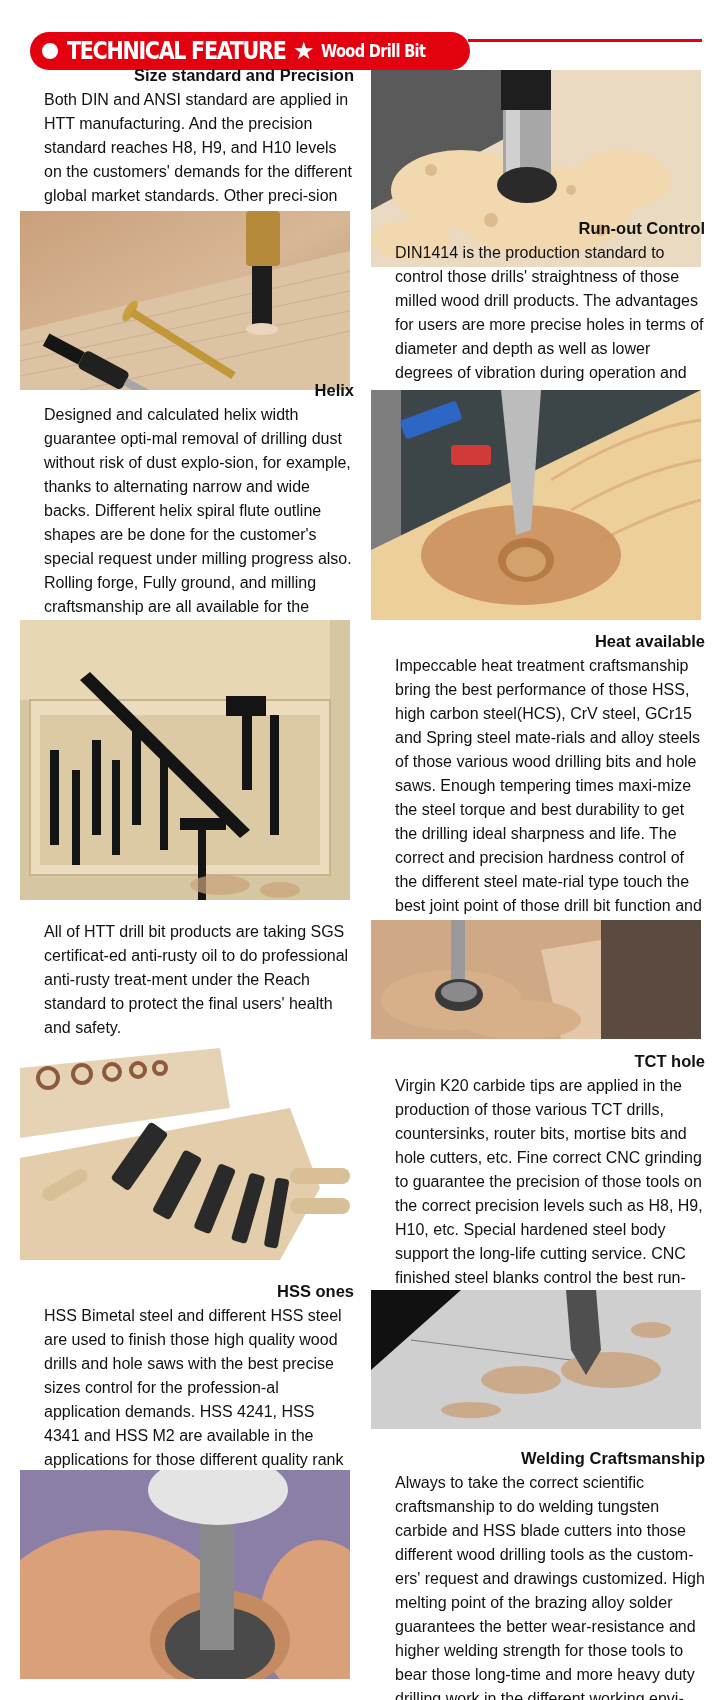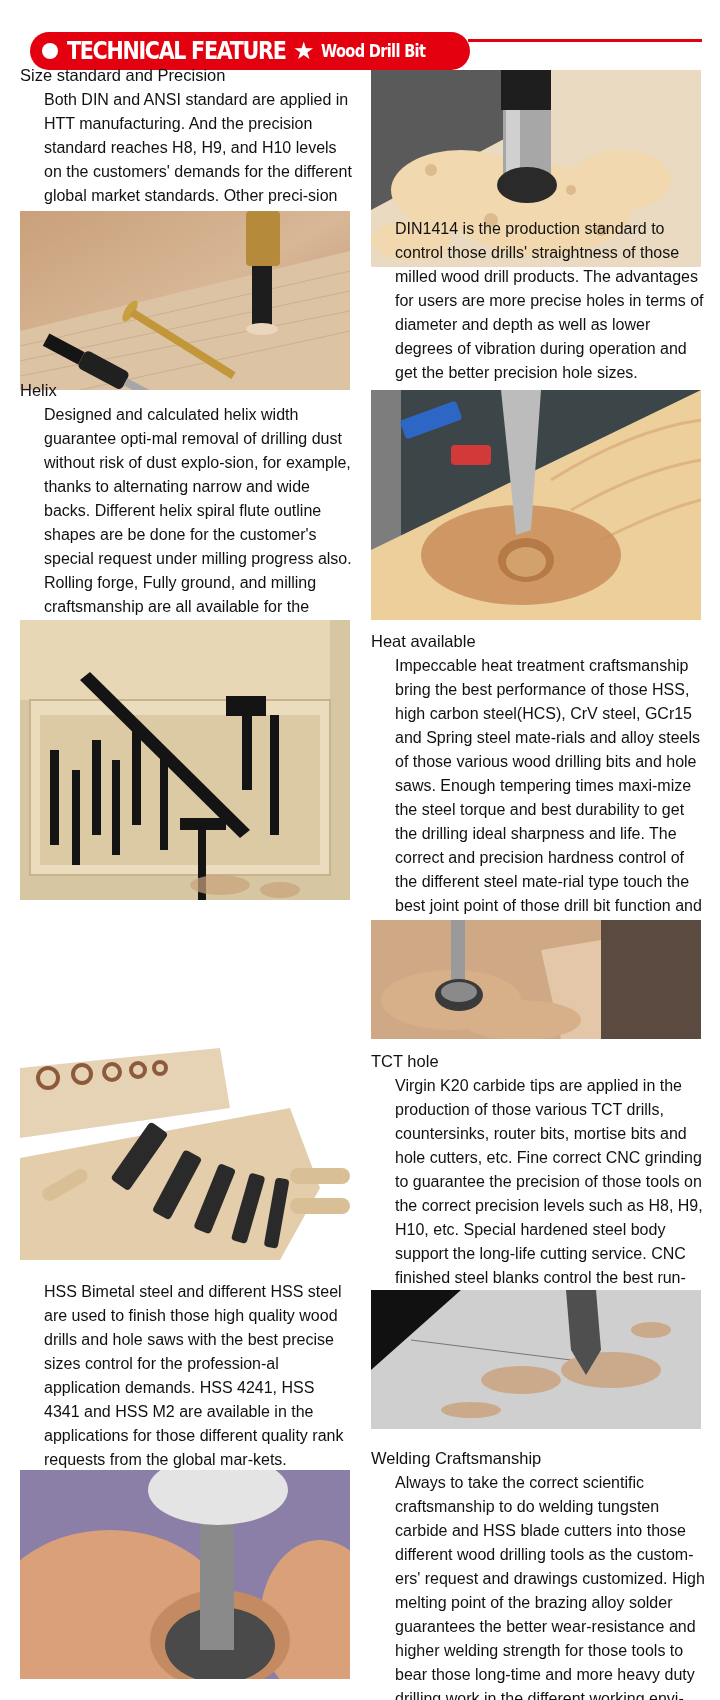--- a/index.html
+++ b/index.html
@@ -12,21 +12,21 @@
     .banner-dot { width: 16px; height: 16px; border-radius: 50%; background: #ffffff; margin-right: 9px; flex: none; }
     .banner-title { color: #ffffff; font-family: "DejaVu Sans", sans-serif; font-weight: bold; font-size: 24px;
       letter-spacing: -1.5px; transform: scaleX(0.86); transform-origin: left center; white-space: nowrap; display: inline-block; }
     .banner-star { color: #ffffff; font-size: 24px; margin-left: -28px; margin-right: 6px; line-height: 1; }
     .banner-sub { color: #ffffff; font-family: "DejaVu Sans", sans-serif; font-weight: bold; font-size: 17px;
       letter-spacing: -0.8px; transform: scaleX(0.86); transform-origin: left center; white-space: nowrap; display: inline-block; }
     .banner-line { position: absolute; left: 468px; top: 39px; width: 234px; height: 3px; background: #e3000f; }
 
     
     .block { position: absolute; width: 334px; }
-    .block h3 { font-size: 16.5px; font-weight: normal; line-height: 22px; margin-bottom: 2px; color: #111; }
+    .block h3 { font-size: 16.5px; font-weight: bold; line-height: 22px; margin-bottom: 2px; color: #111; text-align: right; }
     .block p { font-size: 16px; line-height: 24px; color: #111; margin-left: 24px; }
 
     .img { position: absolute; overflow: hidden; }
   </style>
 </head>
 <body>
 
 <div class="banner">
   <span class="banner-dot"></span>
   <span class="banner-title">TECHNICAL FEATURE</span>
@@ -98,20 +98,21 @@
       <rect x="160" y="198" width="46" height="12"></rect>
     </g>
     <g fill="#c7a37a" opacity="0.7">
       <ellipse cx="200" cy="265" rx="30" ry="10"></ellipse>
         <ellipse cx="260" cy="270" rx="20" ry="8"></ellipse>
     </g>
   </svg>
 </div>
 
 <div class="block" style="left:20px; top:920px;">
+  <p>All of HTT drill bit products are taking SGS certificat-ed anti-rusty oil to do professional anti-rusty treat-ment under the Reach standard to protect the final users' health and safety.</p>
 </div>
 
 <div class="img" style="left:20px; top:1048px; width:330px; height:212px;">
   <svg width="330" height="212" viewBox="0 0 330 212">
     <rect width="330" height="212" fill="#ffffff"></rect>
     <polygon points="0,20 200,0 210,60 0,90" fill="#e6d2b4"></polygon>
     <g fill="none" stroke="#8d5a3c" stroke-width="4">
       <circle cx="28" cy="30" r="10"></circle>
         <circle cx="62" cy="26" r="9"></circle>
         <circle cx="92" cy="24" r="8"></circle>
@@ -138,20 +139,21 @@
           <rect x="205" y="166" width="70" height="16" rx="4"></rect>
         </g>
       <g transform="rotate(-80 255 180)">
           <rect x="235" y="172" width="70" height="14" rx="4"></rect>
         </g>
     </g>
   </svg>
 </div>
 
 <div class="block" style="left:20px; top:1280px;">
+  <h3>HSS ones</h3>
   <p>HSS Bimetal steel and different HSS steel are used to finish those high quality wood drills and hole saws with the best precise sizes control for the profession-al application demands. HSS 4241, HSS 4341 and HSS M2 are available in the applications for those different quality rank requests from the global mar-kets.</p>
 </div>
 
 <div class="img" style="left:20px; top:1470px; width:330px; height:209px;">
   <svg width="330" height="209" viewBox="0 0 330 209">
     <rect width="330" height="209" fill="#8b7fa8"></rect>
     <ellipse cx="90" cy="150" rx="120" ry="90" fill="#d9a07a"></ellipse>
     <ellipse cx="300" cy="150" rx="60" ry="80" fill="#d9a07a"></ellipse>
     <ellipse cx="200" cy="170" rx="70" ry="50" fill="#c48b62"></ellipse>
     <ellipse cx="200" cy="175" rx="55" ry="38" fill="#4a4a4a"></ellipse>
@@ -178,20 +180,21 @@
         <circle cx="150" cy="100" r="5"></circle>
     </g>
     <rect x="130" y="0" width="50" height="40" fill="#1e1e1e"></rect>
     <rect x="132" y="40" width="48" height="70" fill="#a7a7a7"></rect>
     <rect x="135" y="40" width="14" height="70" fill="#d0d0d0"></rect>
     <ellipse cx="156" cy="115" rx="30" ry="18" fill="#2a2a2a"></ellipse>
   </svg>
 </div>
 
 <div class="block" style="left:371px; top:217px;">
+  <h3>Run-out Control</h3>
   <p>DIN1414 is the production standard to control those drills' straightness of those milled wood drill products. The advantages for users are more precise holes in terms of diameter and depth as well as lower degrees of vibration during operation and get the better precision hole sizes.</p>
 </div>
 
 <div class="img" style="left:371px; top:390px; width:330px; height:230px;">
   <svg width="330" height="230" viewBox="0 0 330 230">
     <rect width="330" height="230" fill="#3c4548"></rect>
     <rect x="0" y="0" width="30" height="230" fill="#7d7d7d"></rect>
     <rect x="30" y="20" width="60" height="20" rx="4" fill="#2d66c4" transform="rotate(-20 60 30)"></rect>
     <rect x="80" y="55" width="40" height="20" rx="4" fill="#d23a3a"></rect>
     <polygon points="0,160 330,0 330,230 0,230" fill="#edcf9c"></polygon>

